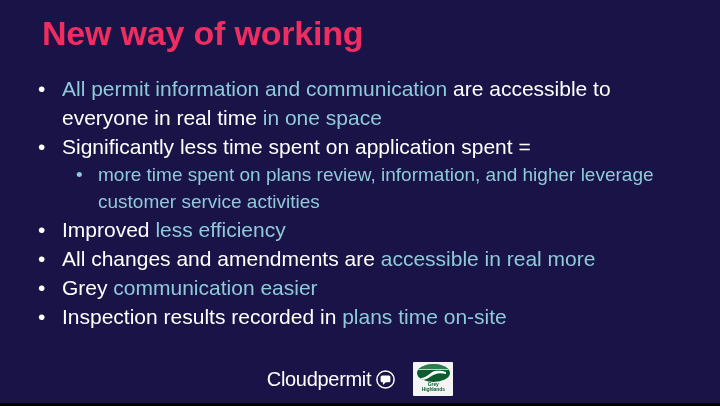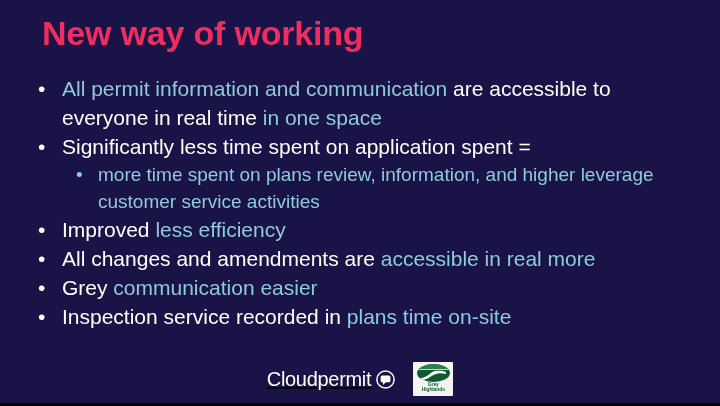--- a/index.html
+++ b/index.html
@@ -99,21 +99,20 @@
     display: flex;
     align-items: center;
     justify-content: center;
     gap: 18px;
   }
 
   #cloudpermit-logo {
     display: flex;
     align-items: center;
     gap: 5px;
-    text-decoration: underline;
   }
   #cloudpermit-wordmark {
     color: #ffffff;
     font-size: 20px;
     font-weight: 400;
     letter-spacing: -0.3px;
   }
   #cloudpermit-mark {
     width: 19px;
     height: 19px;
@@ -195,21 +194,21 @@
       <div class="bullet-row level-1">
         <span class="bullet-marker">•</span>
         <span class="bullet-text"><span class="seg-white">All changes and amendments are </span><span class="seg-blue">accessible in real more</span></span>
       </div>
       <div class="bullet-row level-1">
         <span class="bullet-marker">•</span>
         <span class="bullet-text"><span class="seg-white">Grey </span><span class="seg-blue">communication easier</span></span>
       </div>
       <div class="bullet-row level-1">
         <span class="bullet-marker">•</span>
-        <span class="bullet-text"><span class="seg-white">Inspection service recorded in </span><span class="seg-blue">plans time on-site</span></span>
+        <span class="bullet-text"><span class="seg-white">Inspection results recorded in </span><span class="seg-blue">plans time on-site</span></span>
       </div>
     </div>
 
   <div id="footer">
 
     <div id="cloudpermit-logo">
       <span id="cloudpermit-wordmark">Cloudpermit</span>
       <span id="cloudpermit-mark">
         <svg width="19" height="19" viewBox="0 0 19 19" aria-hidden="true">
           <circle cx="9.5" cy="9.5" r="8.6" fill="none" stroke="#ffffff" stroke-width="1.5"></circle>

